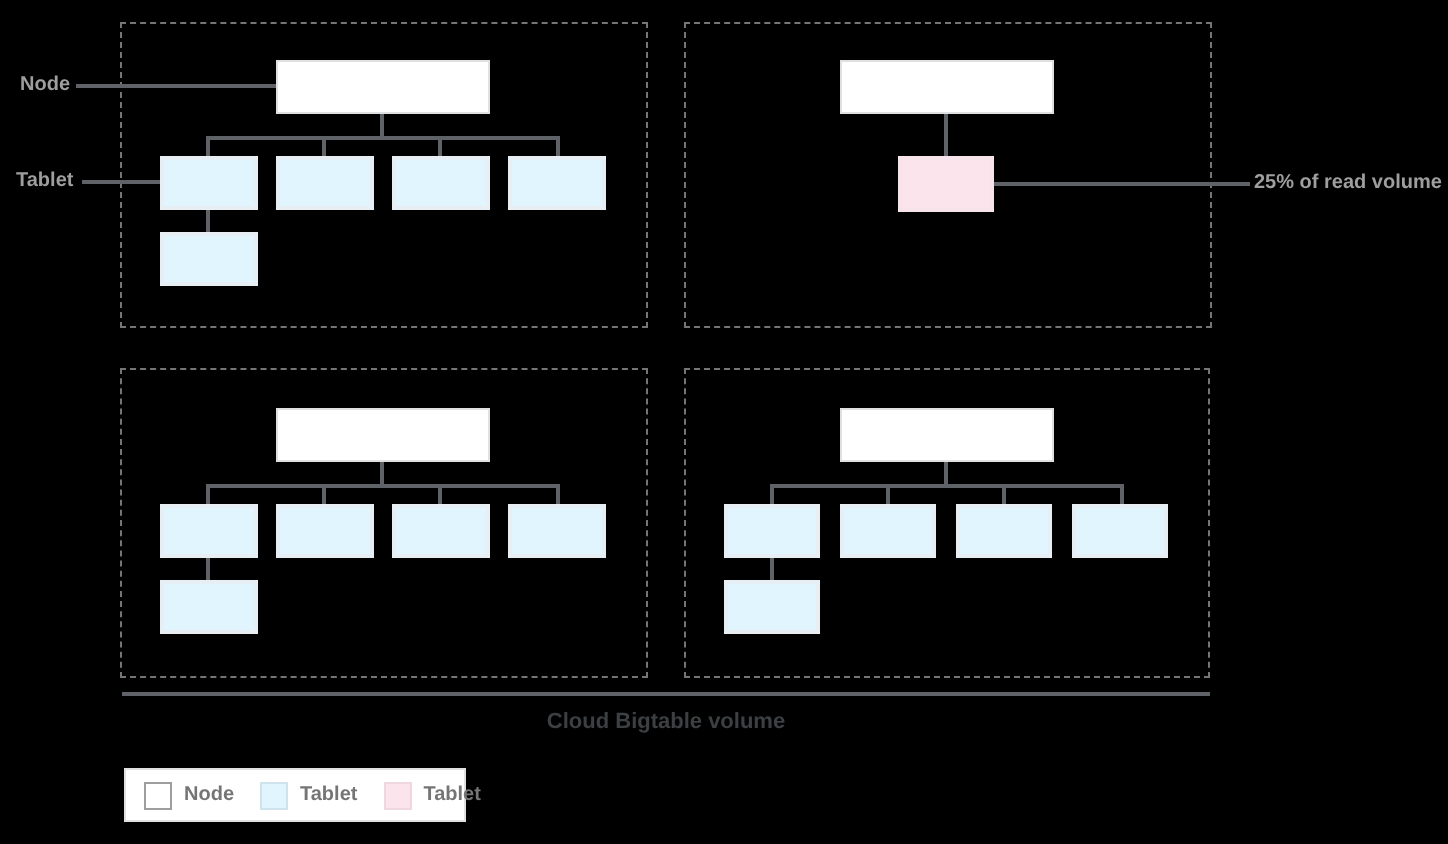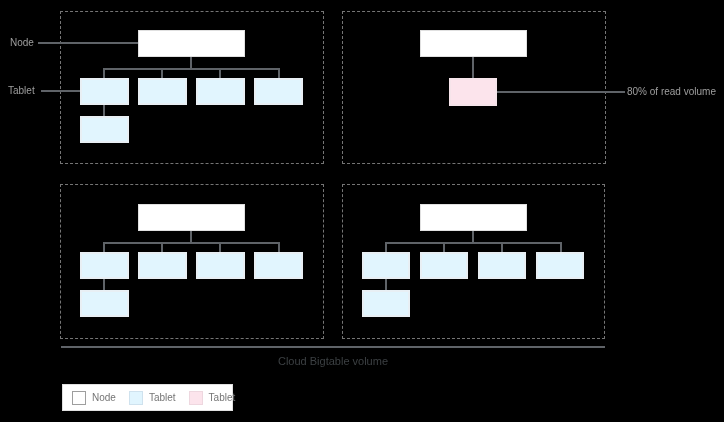--- a/index.html
+++ b/index.html
@@ -1,20 +1,21 @@
 <!DOCTYPE html>
 <html style="--background: #000000; --node-fill: #ffffff; --node-border: #e0e0e0; --tablet-fill: #e1f5fe; --tablet-border: #e8eff4; --hot-tablet-fill: #fce4ec; --hot-tablet-border: #f6e4ea; --line: #5f6368; --dashed-border: #757575; --label-text: #9e9e9e; --cluster-text: #3c4043; --legend-text: #757575; --legend-border: #e0e0e0;"><head>
 <meta charset="utf-8">
 <style>
   html,body{margin:0;padding:0;background:#000;}
   .stage{
     position:relative;width:724px;height:422px;
     background:var(--background,#000);
     font-family:"Liberation Sans","DejaVu Sans",sans-serif;
     overflow:hidden;
+    font-weight:bold;
   }
   .qbox{
     position:absolute;
     border:1px dashed var(--dashed-border,#757575);
     background:transparent;
   }
   .node-box{
     position:absolute;width:107px;height:27px;
     background:var(--node-fill,#ffffff);
     border:1px solid var(--node-border,#e0e0e0);
@@ -90,21 +91,21 @@
   <div class="tablet-box" style="left:138px;top:78px;"></div>
   <div class="tablet-box" style="left:196px;top:78px;"></div>
   <div class="tablet-box" style="left:254px;top:78px;"></div>
   <div class="v-line" style="left:103px;top:105px;height:11px;"></div>
   <div class="tablet-box" style="left:80px;top:116px;"></div>
 
   <div class="node-box" style="left:420px;top:30px;"></div>
   <div class="v-line" style="left:472px;top:57px;height:21px;"></div>
   <div class="hot-tablet-box" style="left:449px;top:78px;"></div>
   <div class="h-line" style="left:497px;top:91px;width:128px;"></div>
-  <div class="side-label" style="left:627px;top:86px;">80% of read volume</div>
+  <div class="side-label" style="left:627px;top:86px;">25% of read volume</div>
 
   <div class="node-box" style="left:138px;top:204px;"></div>
   <div class="v-line" style="left:190px;top:231px;height:11px;"></div>
   <div class="h-line" style="left:104px;top:242px;width:176px;"></div>
   <div class="v-line" style="left:103px;top:242px;height:10px;"></div>
   <div class="v-line" style="left:161px;top:242px;height:10px;"></div>
   <div class="v-line" style="left:219px;top:242px;height:10px;"></div>
   <div class="v-line" style="left:278px;top:242px;height:10px;"></div>
   <div class="tablet-box" style="left:80px;top:252px;"></div>
   <div class="tablet-box" style="left:138px;top:252px;"></div>

